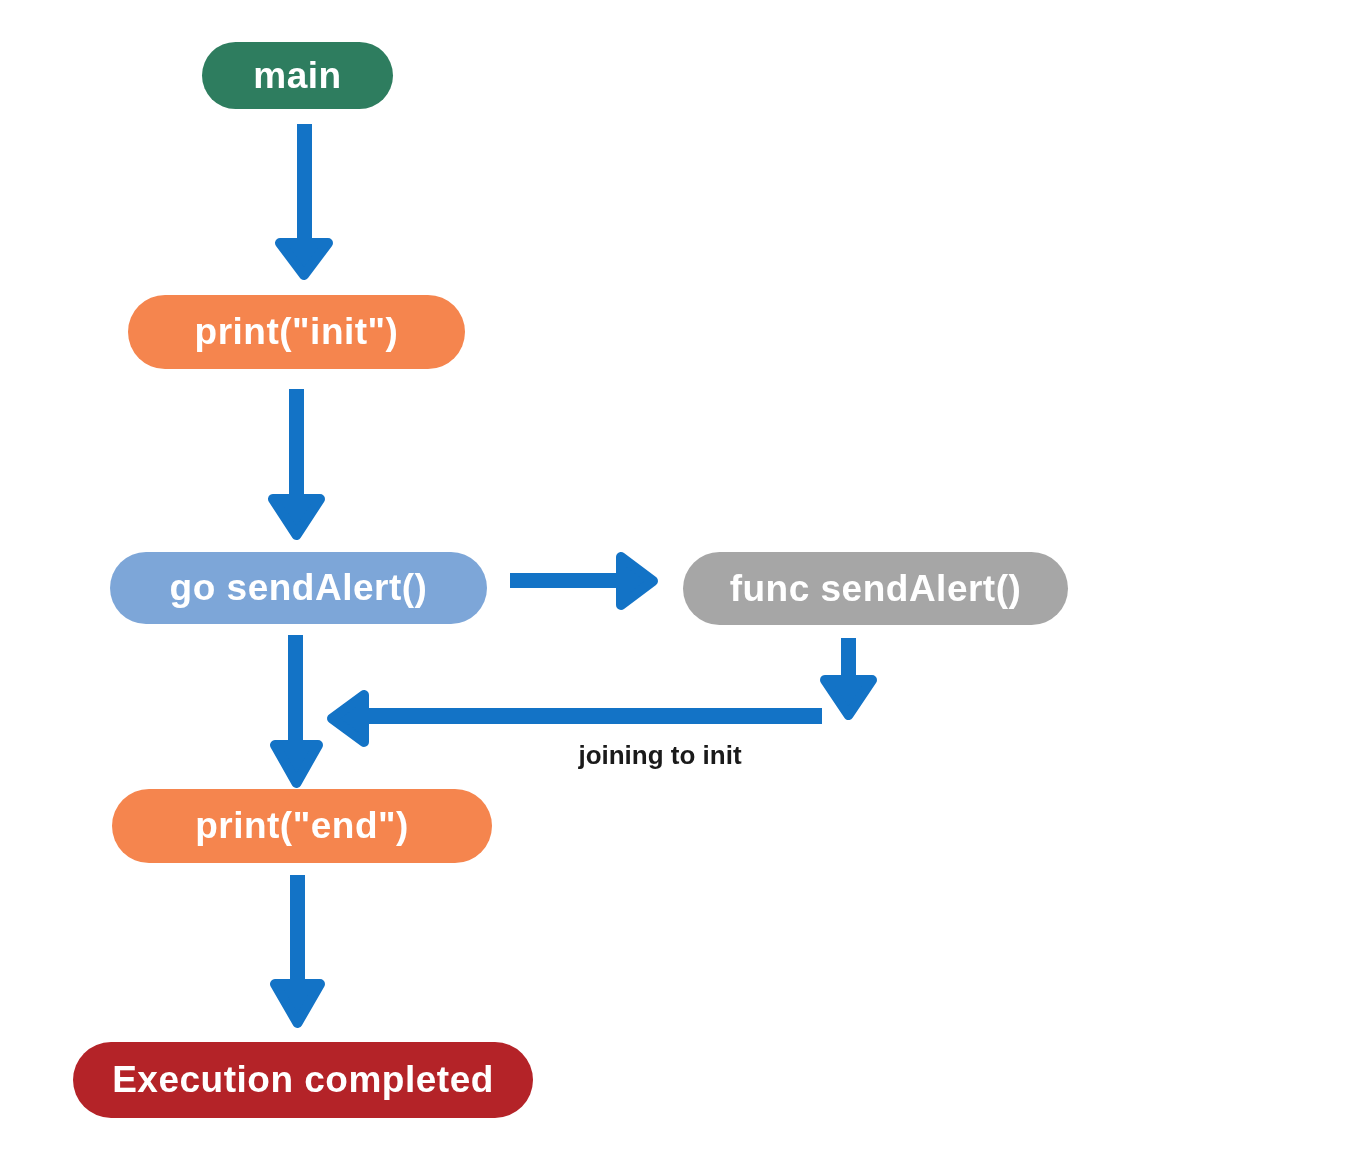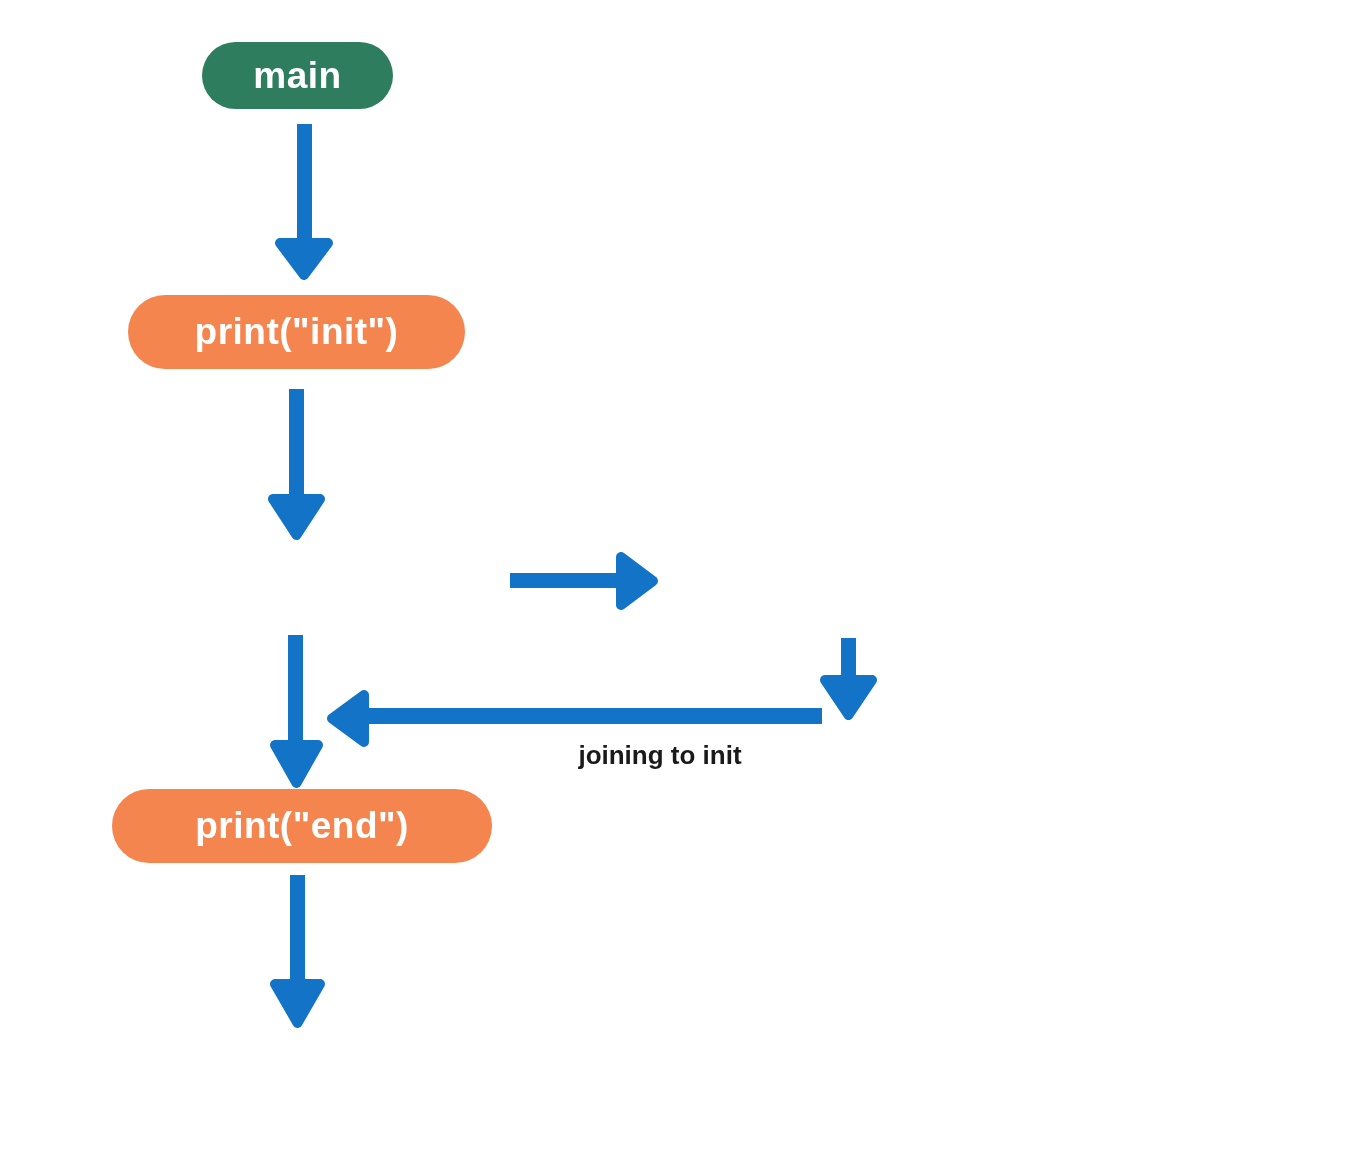--- a/index.html
+++ b/index.html
@@ -89,22 +89,31 @@
   </svg>
 
   <div class="node" id="node-main" style="background-color: rgb(46, 125, 95); color: rgb(255, 255, 255);">
     <span>main</span>
   </div>
 
   <div class="node" id="node-print-init" style="background-color: rgb(245, 133, 78); color: rgb(255, 255, 255);">
     <span>print("init")</span>
   </div>
 
+  <div class="node" id="node-go-sendalert" style="background-color: rgb(125, 166, 216); color: rgb(255, 255, 255);">
+    <span>go sendAlert()</span>
+  </div>
 
+  <div class="node" id="node-func-sendalert" style="background-color: rgb(166, 166, 166); color: rgb(255, 255, 255);">
+    <span>func sendAlert()</span>
+  </div>
 
   <div class="node" id="node-print-end" style="background-color: rgb(245, 133, 78); color: rgb(255, 255, 255);">
     <span>print("end")</span>
   </div>
 
+  <div class="node" id="node-execution-completed" style="background-color: rgb(180, 35, 40); color: rgb(255, 255, 255);">
+    <span>Execution completed</span>
+  </div>
 
   <div class="edge-label" style="color: rgb(26, 26, 26);">joining to init</div>
 
 </div>
 
 </body></html>

